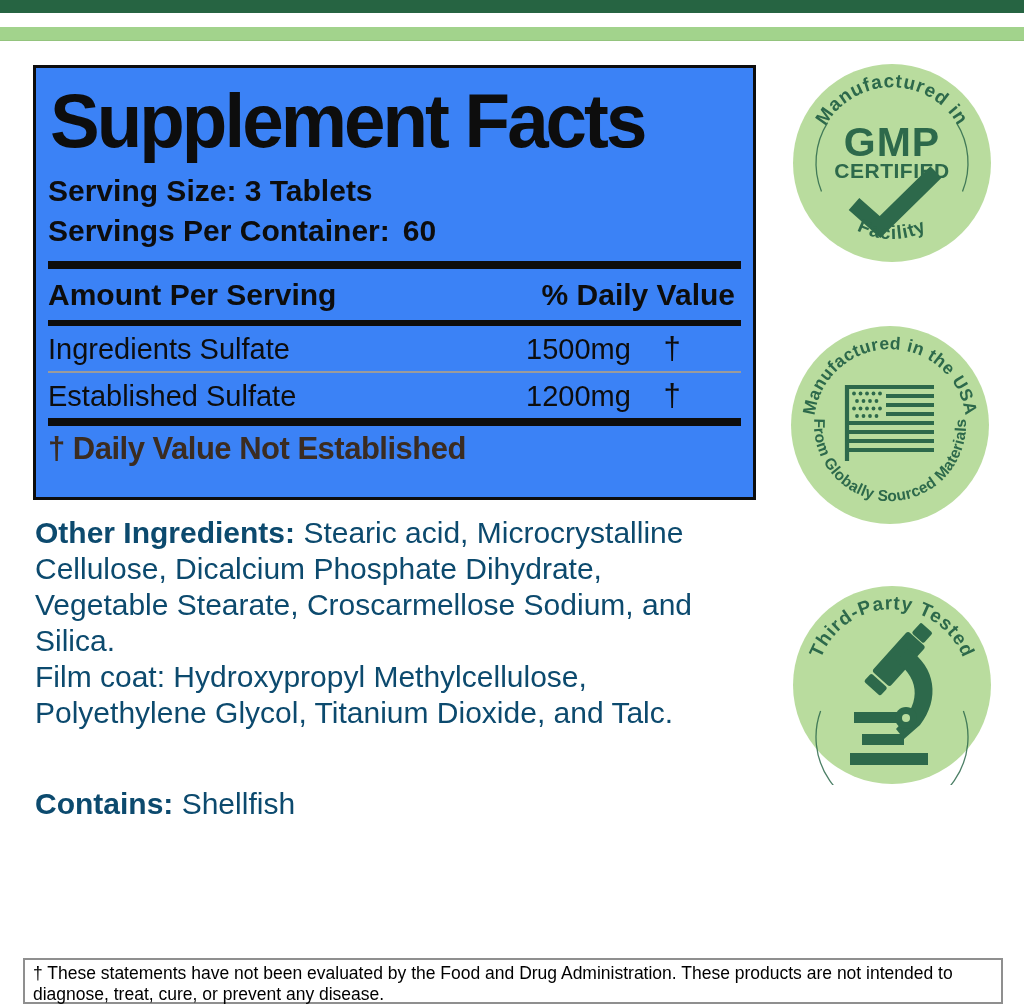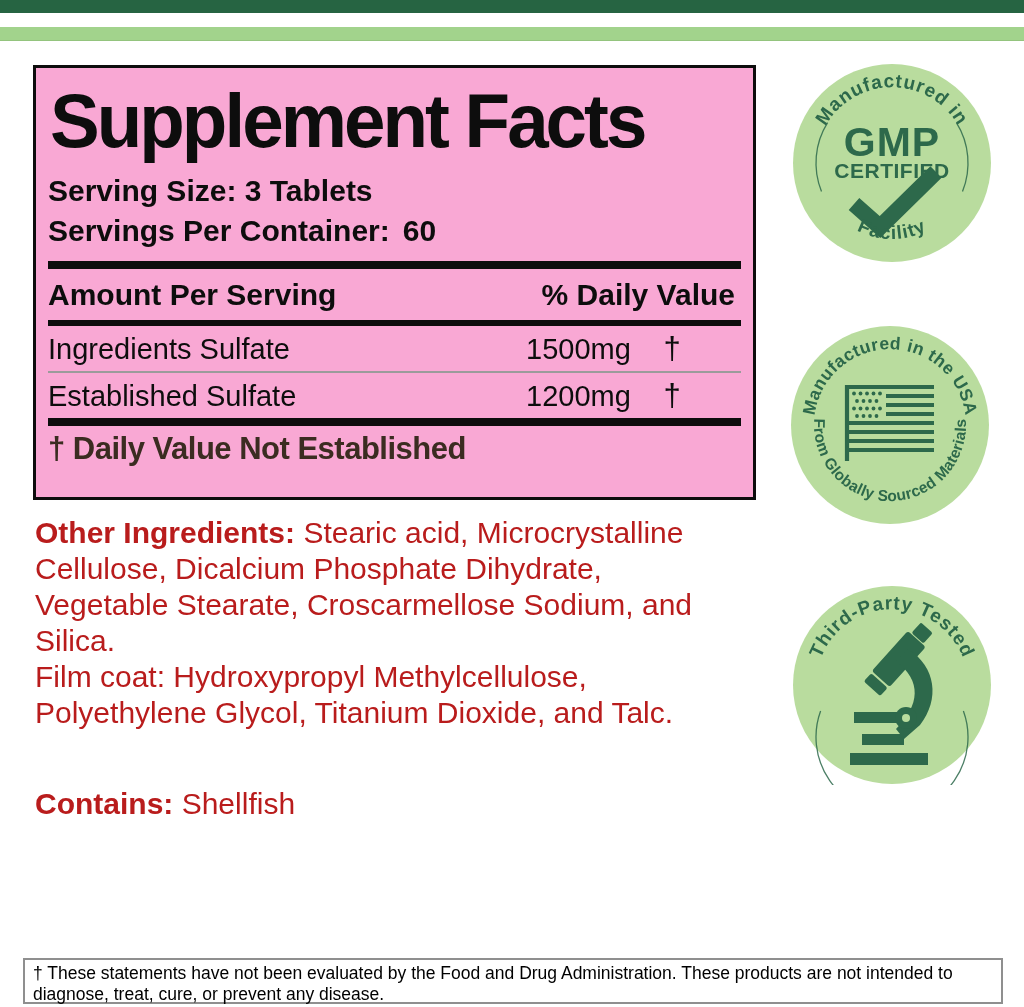--- a/index.html
+++ b/index.html
@@ -4,39 +4,39 @@
 <style>
   html,body{margin:0;padding:0;background:#fff;}
   .page{position:relative;width:1024px;height:1007px;background:#ffffff;overflow:hidden;
         font-family:"Liberation Sans",sans-serif;color:#0d0d0d;}
   .bar{position:absolute;left:0;right:0;}
   .bar-dark{top:0;height:13px;background:#266442;}
   .bar-light{top:27px;height:13px;background:#a2d38c;border-bottom:1px solid #94c47e;}
 
   
   .facts{position:absolute;left:33px;top:65px;width:723px;height:435px;
-         border:3px solid #0d0d0d;box-sizing:border-box;padding:4px 12px 15px 12px;background:#f9a8d4;}
+         border:3px solid #0d0d0d;box-sizing:border-box;padding:4px 12px 15px 12px;background:#3b82f6;}
   .facts h1{margin:8px 0 0 2px;font-size:76px;line-height:82px;font-weight:bold;
             letter-spacing:-3px;transform:scaleX(.98);transform-origin:left;white-space:nowrap;}
   .serving{font-size:30px;font-weight:bold;line-height:36px;margin-top:11px;}
   .serving2{margin-top:4px;}
   .serving2 .count{margin-left:13px;}
   .thickbar{height:8px;background:#0d0d0d;margin-top:12px;}
   .thickbar.t2{height:6px;margin-top:0;}
   .hdr-row{display:flex;justify-content:space-between;align-items:baseline;
            font-size:30px;font-weight:bold;padding:9px 6px 8px 0;}
   .data-row{position:relative;font-size:29px;line-height:34px;padding:6px 0 5px 0;}
   .data-row .amt{position:absolute;left:478px;top:6px;}
   .data-row .dv{position:absolute;left:600px;width:48px;text-align:center;top:6px;font-size:31px;}
   .row-divider{height:2px;background:#9b9b9b;}
   .thickbar.t3{margin-top:0;}
   .footnote{font-size:31px;font-weight:bold;color:#3b2c21;margin-top:5px;letter-spacing:-0.5px;}
 
   
-  .para{position:absolute;left:35px;font-size:30px;line-height:36px;color:#b91c1c;}
+  .para{position:absolute;left:35px;font-size:30px;line-height:36px;color:#0c4a6e;}
   .other{top:515px;width:672px;}
   .contains{top:786px;width:700px;}
   .suggested{top:834px;width:700px;}
   .lead{font-weight:bold;}
 
   
   .footer{position:absolute;left:23px;top:958px;width:980px;height:46px;box-sizing:border-box;
           border:2px solid #8f8f8f;padding:3px 8px;font-size:17.5px;line-height:20.5px;color:#000000;}
 
   

